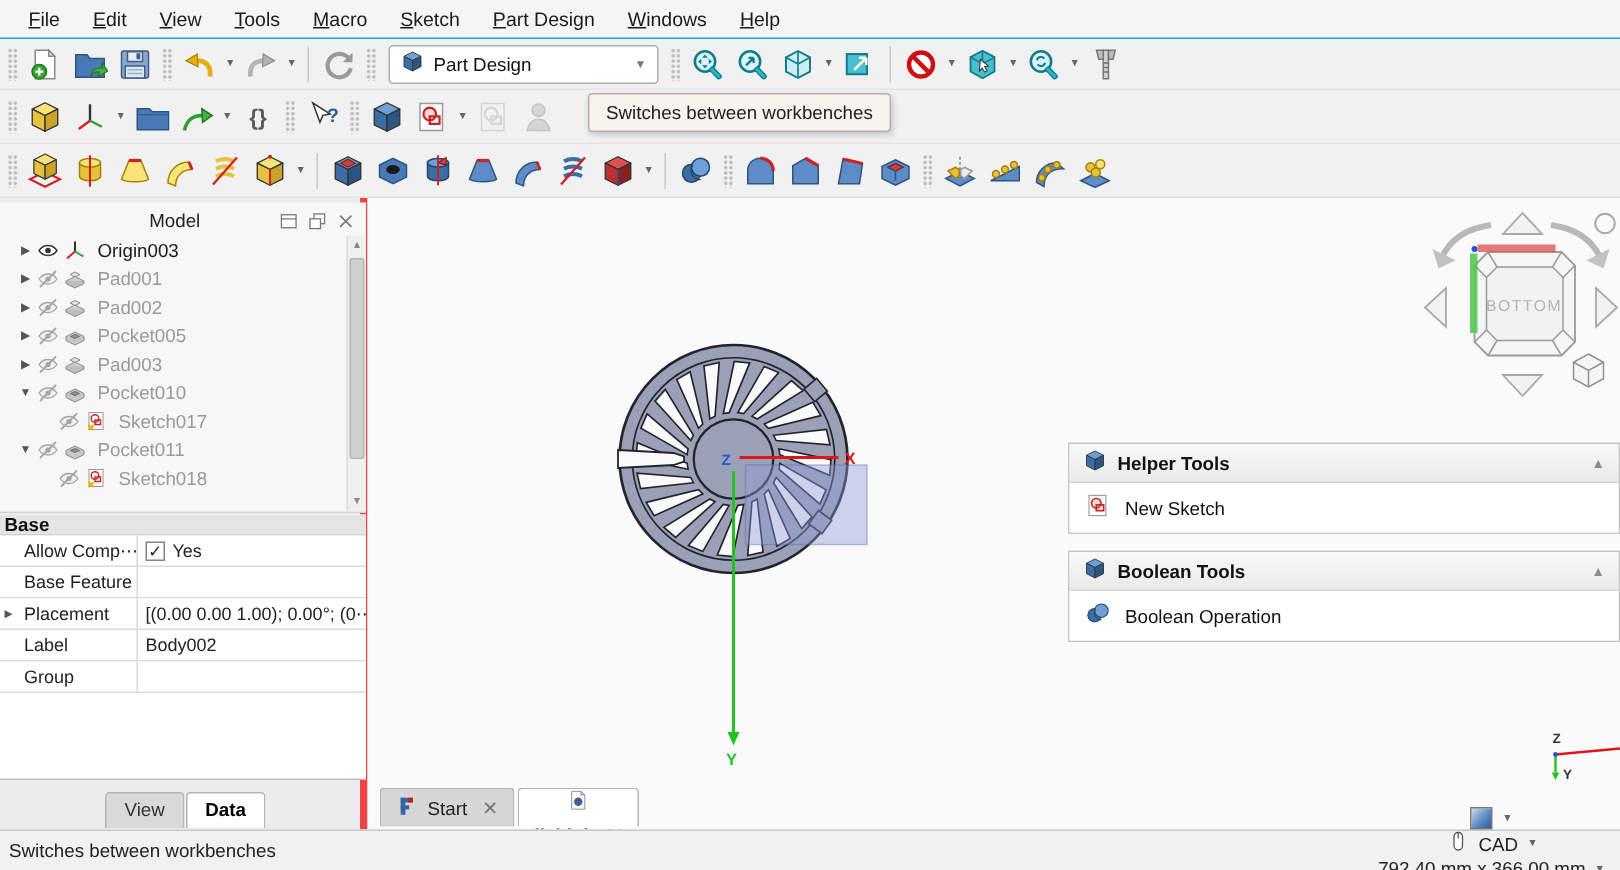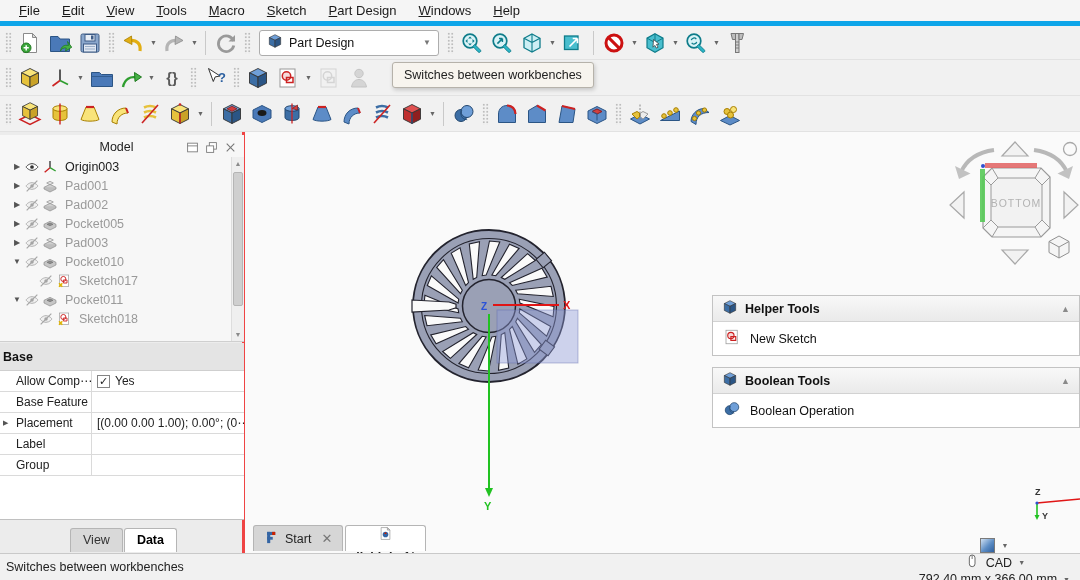--- a/index.html
+++ b/index.html
@@ -1,21 +1,21 @@
 <!DOCTYPE html>
 <html><head>
 <meta charset="utf-8">
 <style>
 * { margin:0; padding:0; box-sizing:border-box; }
 html,body { width:1080px; height:580px; overflow:hidden; }
 body { font-family:"Liberation Sans","DejaVu Sans",sans-serif; font-size:12px; color:#222; }
 #app { position:relative; width:1080px; height:580px; background:#efefef; }
 
 
-#menubar { height:26px; display:flex; align-items:center; background:#f5f5f5; border-bottom:5px solid #0ea5e9; padding-left:8px; }
+#menubar { height:26px; display:flex; align-items:center; background:#f5f5f5; border-bottom:1px solid #0ea5e9; padding-left:8px; }
 .menu-item { padding:4px 11px; font-size:13px; color:#1a1a1a; cursor:default; }
 .menu-item u { text-decoration:underline; }
 
 
 .toolbar { display:flex; align-items:center; background:#f1f1f1; border-bottom:1px solid #e2e2e2; padding:0 2px; }
 #tb1 { height:34px; }
 #tb2 { height:36px; }
 #tb3 { height:36px; }
 .tb-grip { width:7px; height:22px; margin:0 3px; background-image:radial-gradient(circle,#bdbdbd 1px,transparent 1.3px); background-size:3.5px 3.5px; }
 .tb-sep { width:1px; height:24px; background:#c9c9c9; margin:0 5px; }
@@ -25,21 +25,21 @@
 .combo { display:flex; align-items:center; width:180px; height:26px; background:#fff; border:1px solid #adadad; border-radius:3px; margin:0 5px; padding:0 7px; gap:6px; }
 .combo svg { width:16px; height:16px; }
 .combo .combo-label { flex:1; font-size:12.5px; color:#111; }
 .combo .combo-arrow { font-size:8px; color:#777; }
 
 
 #tooltip { position:absolute; left:392px; top:62px; background:#f7f4ee; border:1px solid #b6b2aa; border-radius:3px; padding:5px 11px; font-size:12.5px; color:#222; box-shadow:1px 2px 4px rgba(0,0,0,0.18); z-index:60; white-space:nowrap; }
 
 
 #main { position:absolute; top:132px; left:0; width:1080px; height:421px; display:flex; }
-#left-panel { width:245px; height:100%; background:#ececec; border-right:3px solid #ef4444; position:relative; }
+#left-panel { width:245px; height:100%; background:#ececec; border-right:5px solid #ef4444; position:relative; }
 #viewport { position:relative; flex:1; height:100%; background:#fafafa; overflow:hidden; }
 
 
 #model-panel { position:absolute; top:3px; left:0; width:244px; height:207px; background:#f7f7f7; border-bottom:1px solid #cfcfcf; overflow:hidden; }
 #model-header { height:22px; display:flex; align-items:center; padding:2px 4px 0 4px; }
 #model-title { flex:1; text-align:center; font-size:12.5px; color:#222; padding-left:46px; }
 .win-btn { width:19px; height:17px; display:flex; align-items:center; justify-content:center; }
 .win-btn svg { width:13px; height:13px; }
 #tree { position:absolute; top:22px; bottom:0; left:0; right:13px; overflow:hidden; }
 .tree-row { height:19px; display:flex; align-items:center; }
@@ -49,21 +49,21 @@
 .tree-icon { width:19px; height:16px; flex:none; }
 .tree-label { margin-left:4px; font-size:12.5px; color:#9a9a9a; white-space:nowrap; }
 .tree-label.emph { color:#1c1c1c; }
 #tree-scroll { position:absolute; top:22px; bottom:0; right:0; width:13px; background:#efefef; border-left:1px solid #dddddd; }
 .sb-arrow { height:13px; text-align:center; font-size:7px; color:#8a8a8a; line-height:13px; }
 .sb-thumb { position:absolute; top:15px; left:1px; right:1px; height:134px; background:#cfcfcf; border:1px solid #b5b5b5; border-radius:2px; }
 .sb-arrow.down { position:absolute; bottom:0; left:0; right:0; }
 
 
 #prop-panel { position:absolute; top:211px; left:0; width:244px; height:177px; background:#fff; border-bottom:1px solid #c0c0c0; }
-.prop-group { height:28px; background:#e4e4e4; border-bottom:1px solid #cfcfcf; font-weight:bold; font-size:12.5px; display:flex; align-items:center; padding-left:3px; color:#111; }
+.prop-group { height:14px; background:#e4e4e4; border-bottom:1px solid #cfcfcf; font-weight:bold; font-size:12.5px; display:flex; align-items:center; padding-left:3px; color:#111; }
 .prop-row { display:flex; height:21px; border-bottom:1px solid #dadada; background:#fff; }
 .prop-label { width:92px; border-right:1px solid #dadada; padding-left:16px; display:flex; align-items:center; font-size:12px; color:#222; position:relative; white-space:nowrap; overflow:hidden; }
 .prop-expander { position:absolute; left:3px; font-size:7px; color:#555; }
 .prop-value { flex:1; padding-left:5px; display:flex; align-items:center; font-size:12px; color:#222; gap:5px; overflow:hidden; white-space:nowrap; }
 .checkbox { width:13px; height:13px; border:1px solid #848484; background:#fff; display:flex; align-items:center; justify-content:center; font-size:11px; color:#222; flex:none; }
 
 
 #panel-tabs { position:absolute; top:393px; left:0; width:244px; height:27px; display:flex; align-items:flex-end; padding-left:70px; }
 .ptab { padding:4px 12px 5px 12px; font-size:12.5px; border:1px solid #b5b5b5; border-bottom:none; border-radius:3px 3px 0 0; background:#d9d9d9; color:#333; margin-right:1px; }
 .ptab.active { background:#fff; font-weight:bold; color:#000; }
@@ -670,20 +670,23 @@
               </div>
             </div>
             <div class="prop-row">
               <div class="prop-label"><span class="prop-expander">▶</span>Placement</div>
               <div class="prop-value">
                 <span>[(0.00 0.00 1.00); 0.00°; (0⋯</span>
               </div>
             </div>
             <div class="prop-row">
               <div class="prop-label">Label</div>
+              <div class="prop-value">
+                <span>Body002</span>
+              </div>
             </div>
             <div class="prop-row">
               <div class="prop-label">Group</div>
               <div class="prop-value">
                 <span></span>
               </div>
             </div>
           </div>
       </div>
 

